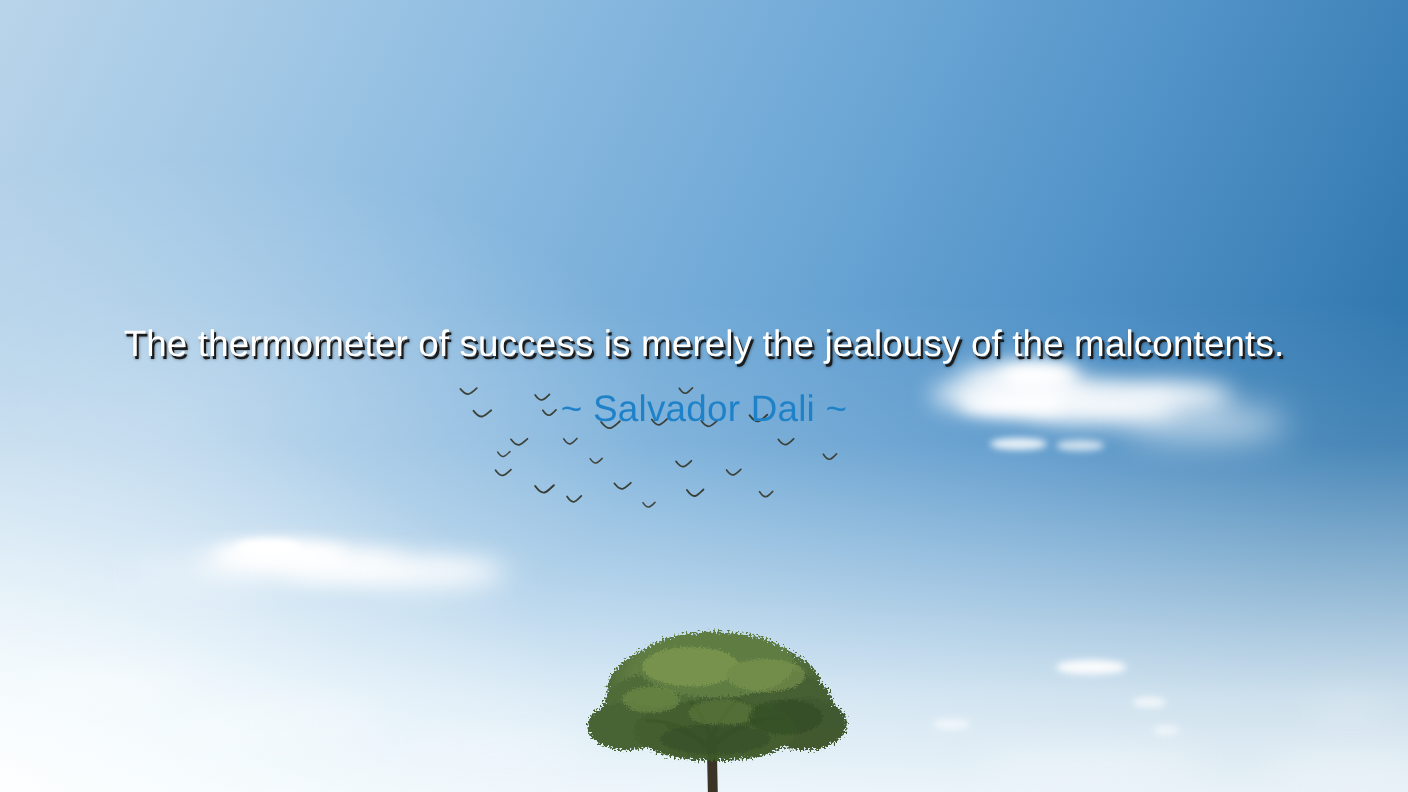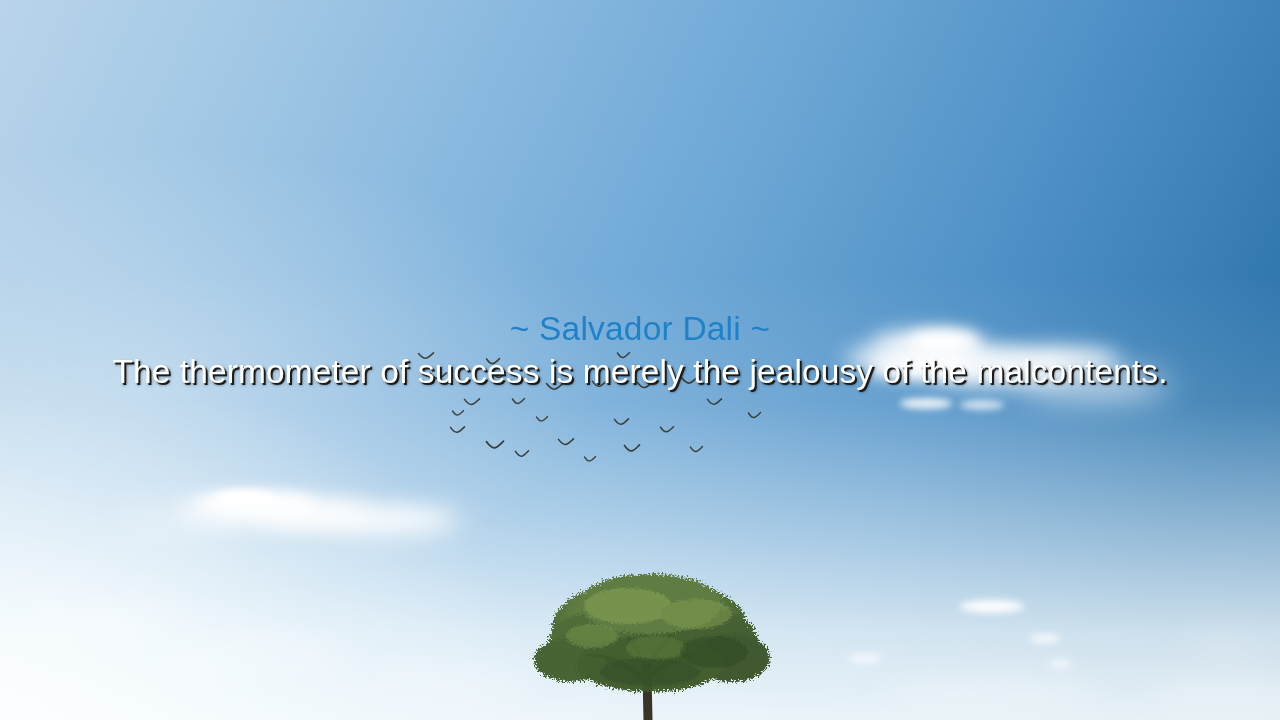--- a/index.html
+++ b/index.html
@@ -344,17 +344,17 @@
         <ellipse cx="156" cy="88" rx="30" ry="12" fill="#5d7a3a"></ellipse>
       </g>
       <g filter="url(#leafy2)" opacity="0.5">
         <ellipse cx="214" cy="92" rx="34" ry="16" fill="#2f4723"></ellipse>
         <ellipse cx="150" cy="112" rx="50" ry="14" fill="#324a25"></ellipse>
       </g>
     </svg>
   </div>
 
   <div id="quote-block">
+    <p id="quote-text">The thermometer of success is merely the jealousy of the malcontents.</p>
     <p id="author-line">~ Salvador Dali ~</p>
-    <p id="quote-text">The thermometer of success is merely the jealousy of the malcontents.</p>
   </div>
 
 </div>
 
 </body></html>

